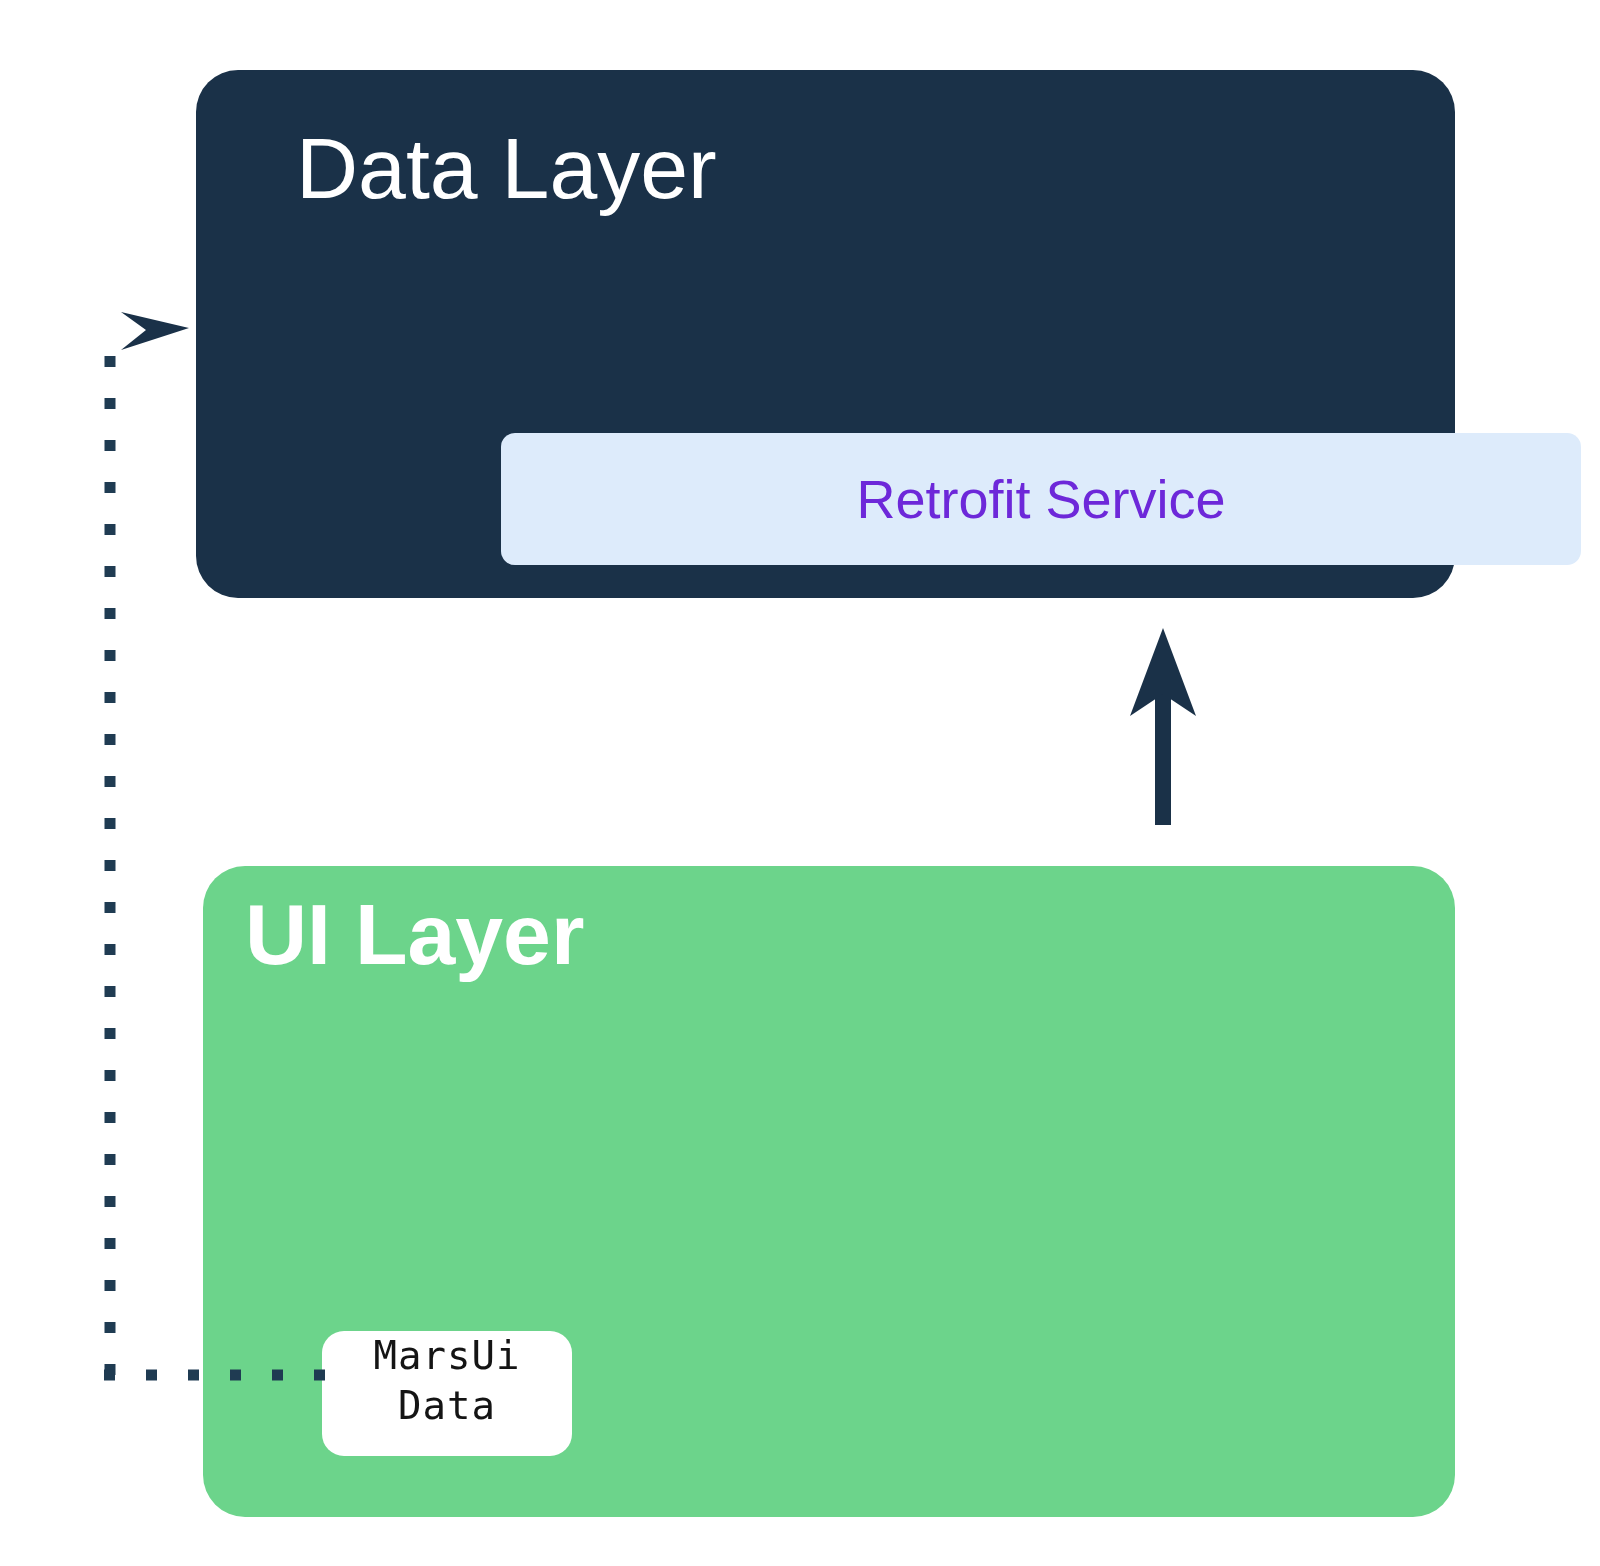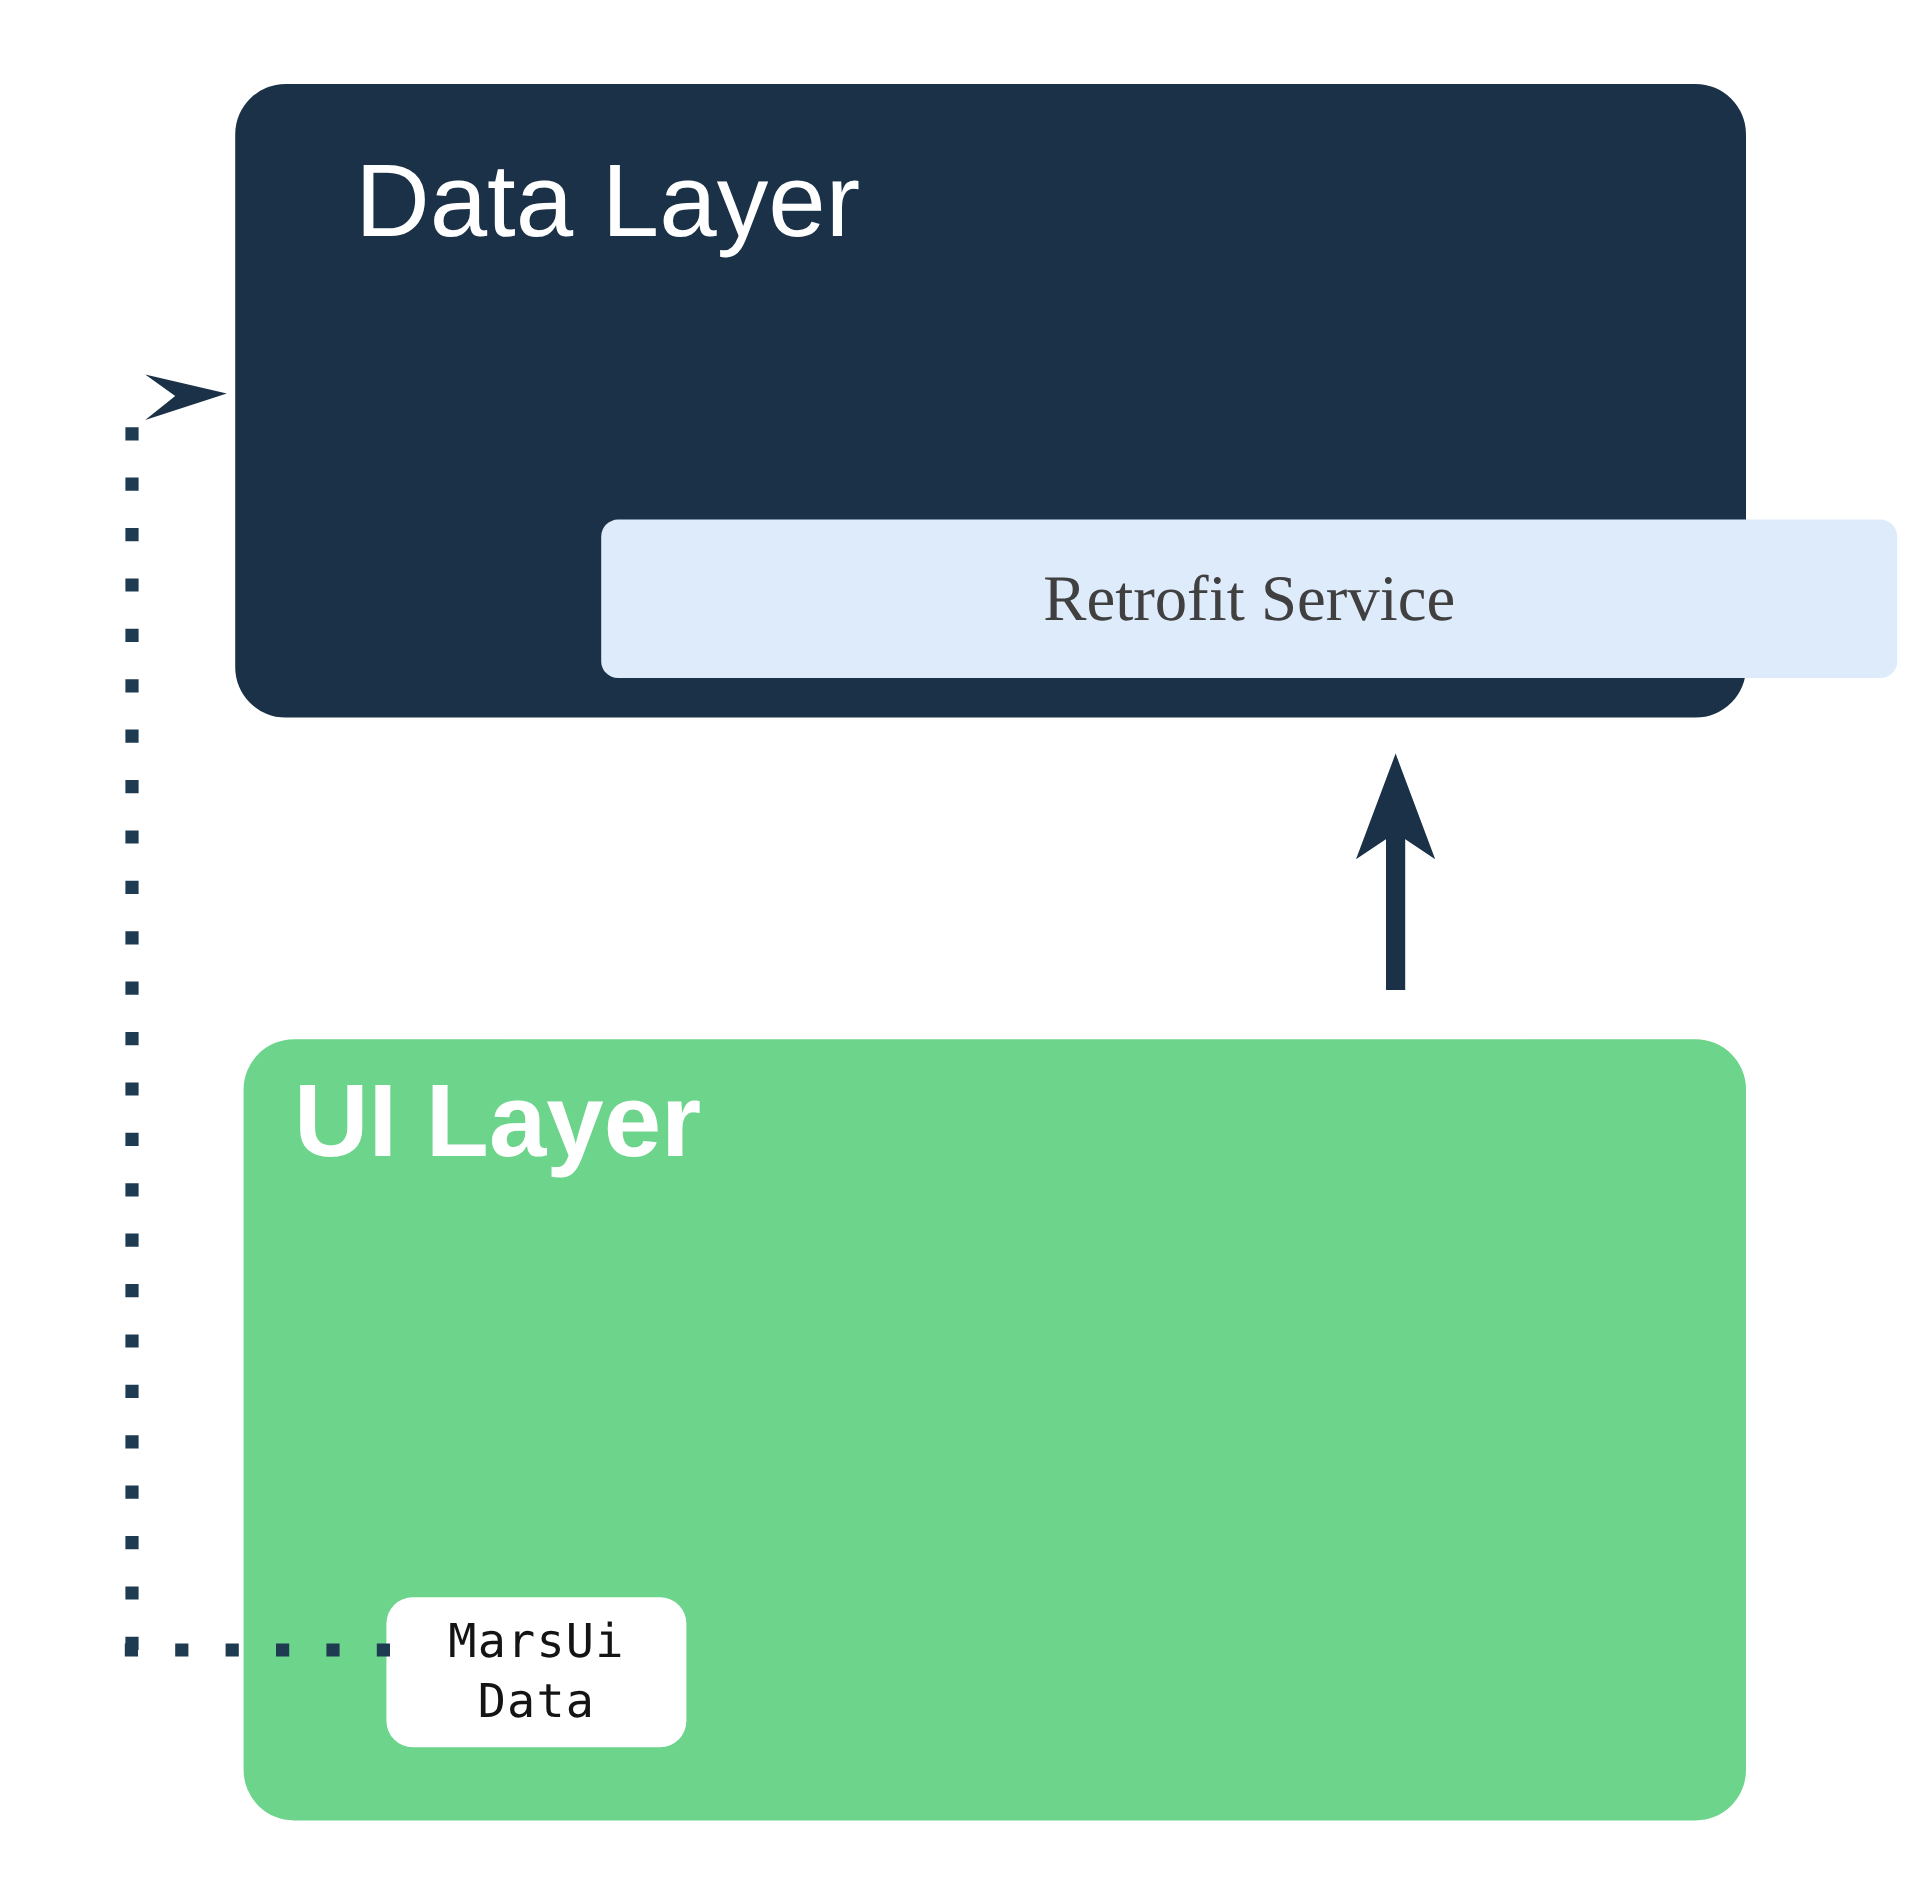--- a/index.html
+++ b/index.html
@@ -56,24 +56,24 @@
   #ui-layer-title   { left: 42px;  top: 25px; font-weight: bold; }
 
   
   .chip {
     position: absolute;
     border-radius: 14px;
     display: flex;
     align-items: center;
     justify-content: center;
     box-sizing: border-box;
-    font-family: Liberation Serif, serif;
+    font-family: Liberation Sans, sans-serif;
     font-stretch: condensed;
     font-size: 54px;
-    color: #404040;
+    color: #6d28d9;
     line-height: 1;
     white-space: nowrap;
   }
   #retrofit-service-chip {
     left: 305px;
     top: 363px;
     width: 1080px;
     height: 132px;
     background: #DDEBFB;
   }
@@ -83,21 +83,21 @@
     position: absolute;
     left: 322px;
     top: 1331px;
     width: 250px;
     height: 125px;
     background: #FFFFFF;
     border-radius: 22px;
     display: flex;
     flex-direction: column;
     align-items: center;
-    justify-content: center;
+    justify-content: flex-start;
     font-family: "DejaVu Sans Mono", "Liberation Mono", monospace;
     font-size: 39px;
     color: #141414;
     line-height: 1.28;
     letter-spacing: 1px;
   }
   #mars-ui-state-box .mus-line { display: block; }
 
   
   #arrow-layer {

